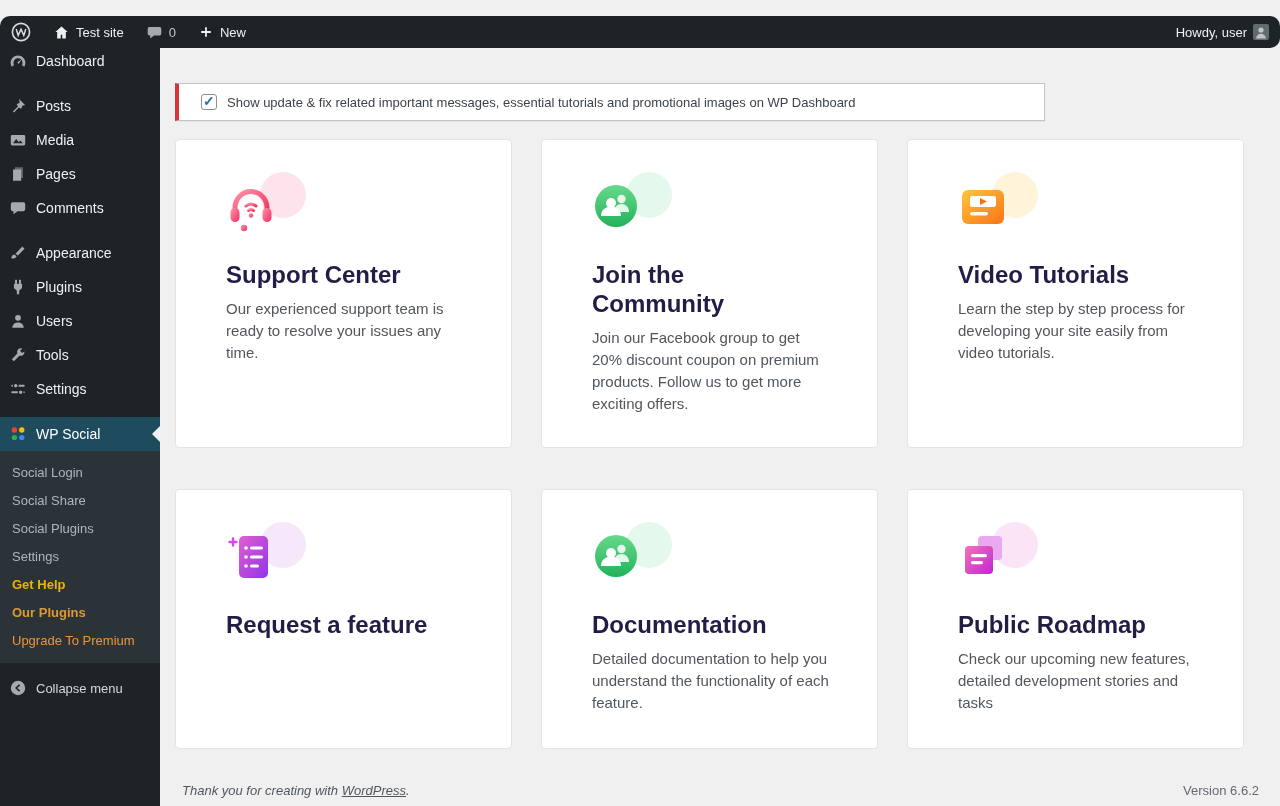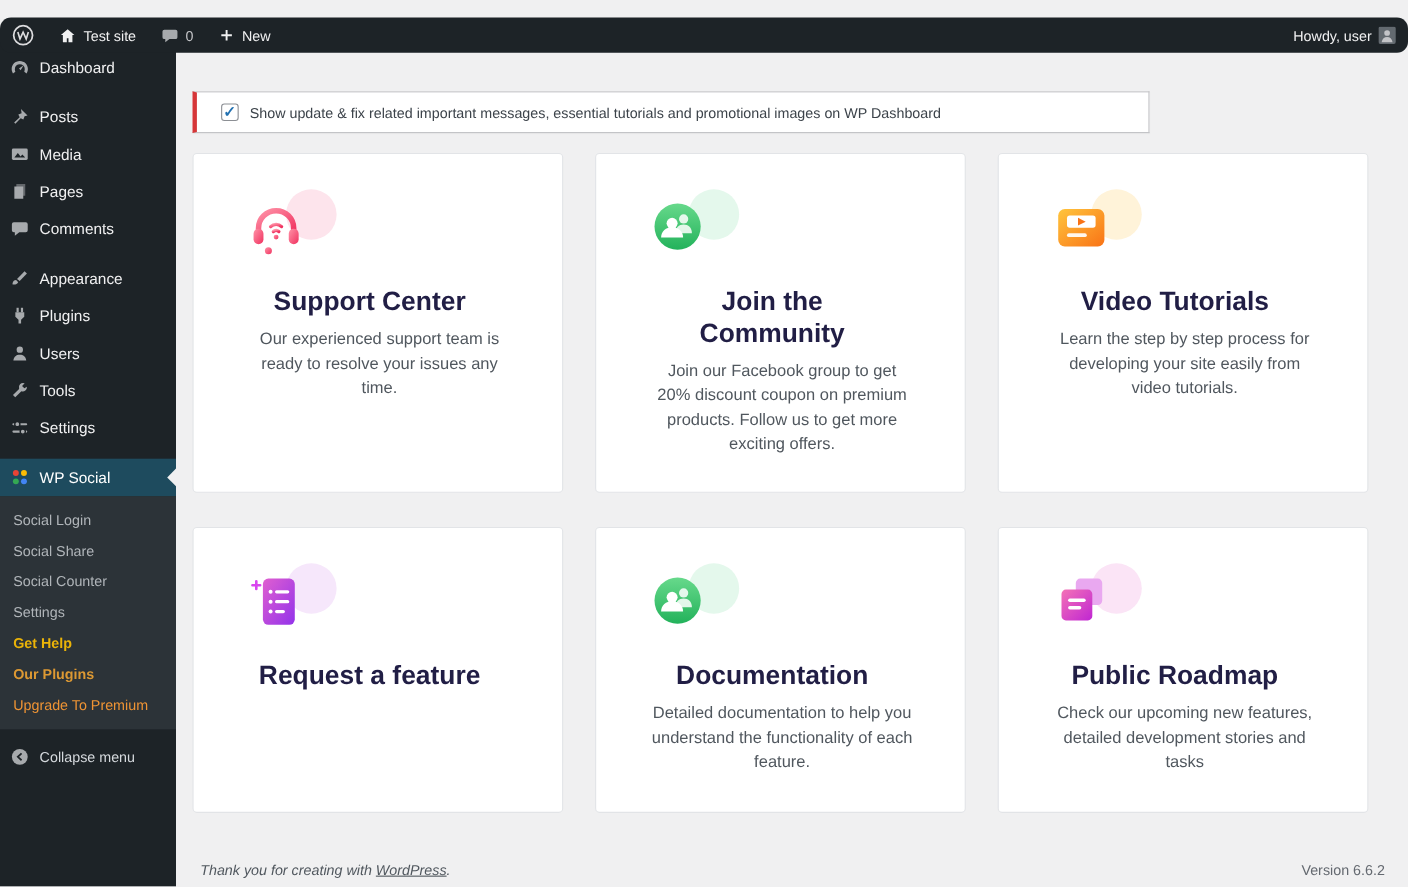--- a/index.html
+++ b/index.html
@@ -84,22 +84,21 @@
     content: "\2713"; position: absolute; left: 1px; top: -2px;
     font-size: 14px; font-weight: bold; color: #2271b1;
   }
   .notice-text { font-size: 13px; color: #3c434a; }
 
   .cards {
     margin-top: 18px;
     display: grid;
     grid-template-columns: repeat(3, 337px);
     grid-template-rows: 309px 260px;
-    gap: 31px 29px;
-    text-align: center;
+    gap: 41px 29px;
   }
   .card {
     background: #fff; border: 1px solid #e2e4e7; border-radius: 4px;
     padding: 40px 38px 28px 50px; cursor: pointer;
   }
   .icon-wrap { position: relative; width: 80px; height: 58px; }
   .icon-bg {
     position: absolute; top: -8px; right: 0;
     width: 46px; height: 46px; border-radius: 50%;
   }
@@ -278,21 +277,21 @@
             <circle cx="14.2" cy="14" r="3" fill="#4285f4"></circle>
           </svg>
       </span>
       <span>WP Social</span>
     </li>
   </ul>
 
   <ul class="submenu">
     <li class="submenu-item">Social Login</li>
     <li class="submenu-item">Social Share</li>
-    <li class="submenu-item">Social Counter</li>
+    <li class="submenu-item">Social Plugins</li>
     <li class="submenu-item">Settings</li>
     <li class="submenu-item current">Get Help</li>
     <li class="submenu-item our-plugins">Our Plugins</li>
     <li class="submenu-item upgrade">Upgrade To Premium</li>
   </ul>
 
   <div class="collapse-row">
     <span class="mi-icon">
       <svg width="18" height="18" viewBox="0 0 20 20">
           <circle cx="10" cy="10" r="8" fill="#a7aaad"></circle>

